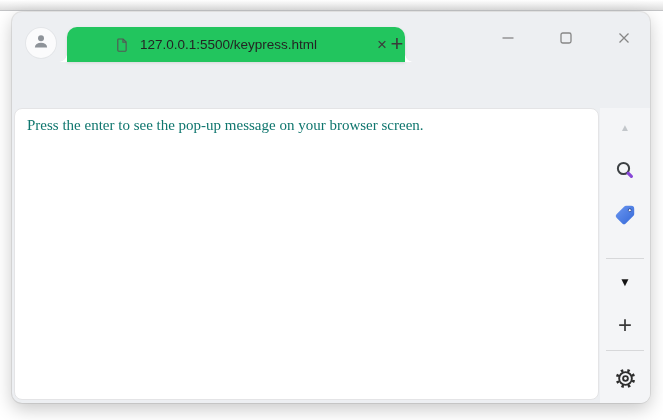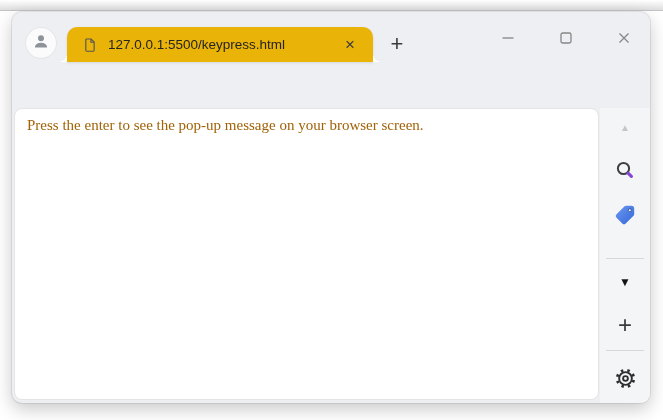--- a/index.html
+++ b/index.html
@@ -20,23 +20,23 @@
   }
   
   .tab-row{position:absolute;left:0;top:0;width:100%;height:50px;}
   .avatar-btn{
     position:absolute;left:14px;top:16px;width:30px;height:30px;border-radius:50%;
     background:#fbfbfc;display:flex;align-items:center;justify-content:center;
     box-shadow:0 0 0 1px rgba(0,0,0,.04);
   }
   .tab{
     position:absolute;left:55px;top:15px;width:306px;height:35px;
-    background:#eab308;border-radius:10px 10px 0 0;
+    background:#22c55e;border-radius:10px 10px 0 0;
     box-shadow:0 1px 3px rgba(0,0,0,.10);
-    display:flex;align-items:center;
+    display:flex;align-items:center;padding-left:32px;
   }
   .tab::before{content:"";position:absolute;left:-8px;bottom:0;width:8px;height:8px;
     background:radial-gradient(circle 8px at 0 0, transparent 7.5px, #ffffff 8px);}
   .tab::after{content:"";position:absolute;right:-8px;bottom:0;width:8px;height:8px;
     background:radial-gradient(circle 8px at 100% 0, transparent 7.5px, #ffffff 8px);}
   .tab .favicon{margin-left:15px;display:flex;}
   .tab-title{
     margin-left:10px;font-size:13.5px;color:#242424;white-space:nowrap;
     overflow:hidden;flex:1;
   }
@@ -78,21 +78,21 @@
     background:#ffffff;box-shadow:0 1px 3px rgba(0,0,0,.18);
     display:flex;align-items:center;justify-content:center;
   }
   
   .content{
     position:absolute;left:2px;top:96px;width:585px;height:292px;
     background:#ffffff;border:1px solid #e4e4e6;box-sizing:border-box;border-radius:8px;
   }
   .content p{
     margin:0;padding:8px 12px;
-    font-family:"Liberation Serif", serif;font-size:15px;color:#a16207;
+    font-family:"Liberation Serif", serif;font-size:15px;color:#0f766e;
   }
   
   .side-strip{
     position:absolute;left:588px;top:96px;width:50px;height:295px;
     background:#f4f5f7;border-radius:0 0 9px 0;
   }
   .side-item{
     position:absolute;left:0;width:50px;display:flex;align-items:center;justify-content:center;
   }
   .scroll-up{top:12px;height:14px;font-size:10px;color:#c3c7cb;}

